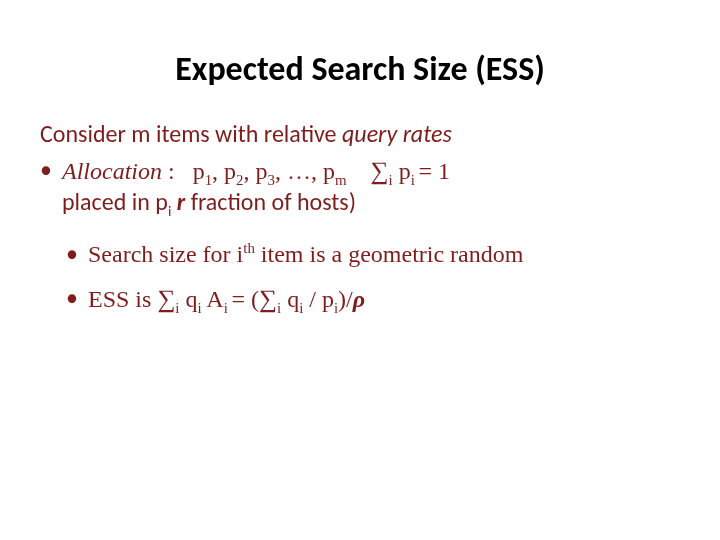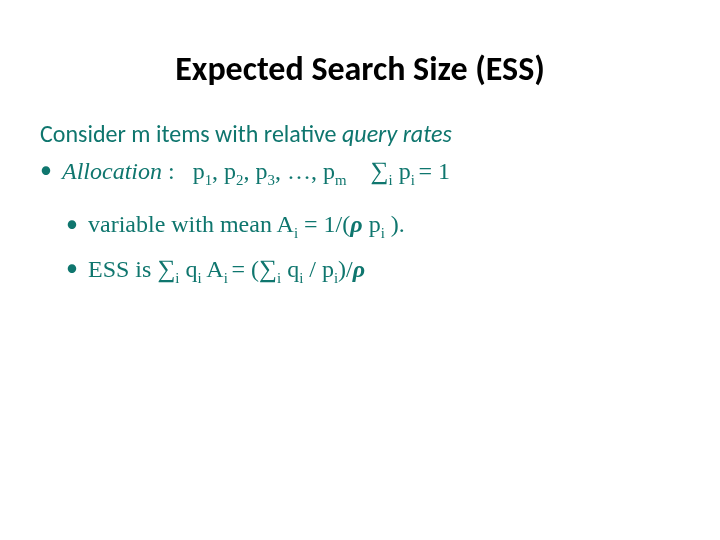--- a/index.html
+++ b/index.html
@@ -22,21 +22,21 @@
   .title {
     text-align: center;
     font-size: 34px;
     font-weight: 700;
     margin-top: 6px;
     margin-bottom: 30px;
   }
   .body {
     font-size: 24px;
     line-height: 1.25;
-    color: #0f766e;
+    color: #7f1d1d;
   }
   .intro {
     margin-bottom: 6px;
   }
   .italic { font-style: italic; }
   .eq1 {
     margin-left: 60px;
     margin-bottom: 22px;
   }
   .bullet-row {
@@ -93,27 +93,28 @@
     </div>
 
 
     <div class="bullet1">
       <div class="bullet-row">
         <div class="dot">•</div>
         <div class="bcontent">
           <span class="italic">Allocation</span><span> :&nbsp;&nbsp; p<sub>1</sub>, p<sub>2</sub>, p<sub>3</sub>, …, p<sub>m</sub>&nbsp;&nbsp;&nbsp;&nbsp;<span class="sigma">∑</span><sub>i</sub> p<sub>i </sub>= 1</span>
         </div>
       </div>
+      <div class="alloc-line3">placed in p<sub>i</sub> <span class="biti">r</span> fraction of hosts)</div>
     </div>
 
     <div class="sub-bullets">
       <div class="bullet-row">
         <div class="dot">•</div>
         <div class="bcontent">
-          <div>variable with mean A<sub>i</sub> = 1/(<span class="biti">ρ</span> p<sub>i</sub> ).</div>
+          <div>Search size for i<sup>th</sup> item is a geometric random</div>
         </div>
       </div>
       <div class="bullet-row">
         <div class="dot">•</div>
         <div class="bcontent">ESS is <span class="sigma">∑</span><sub>i</sub> q<sub>i</sub> A<sub>i </sub>= (<span class="sigma">∑</span><sub>i</sub> q<sub>i</sub> / p<sub>i</sub>)/<span class="biti">ρ</span></div>
       </div>
     </div>
 
   </div>
 </div>

